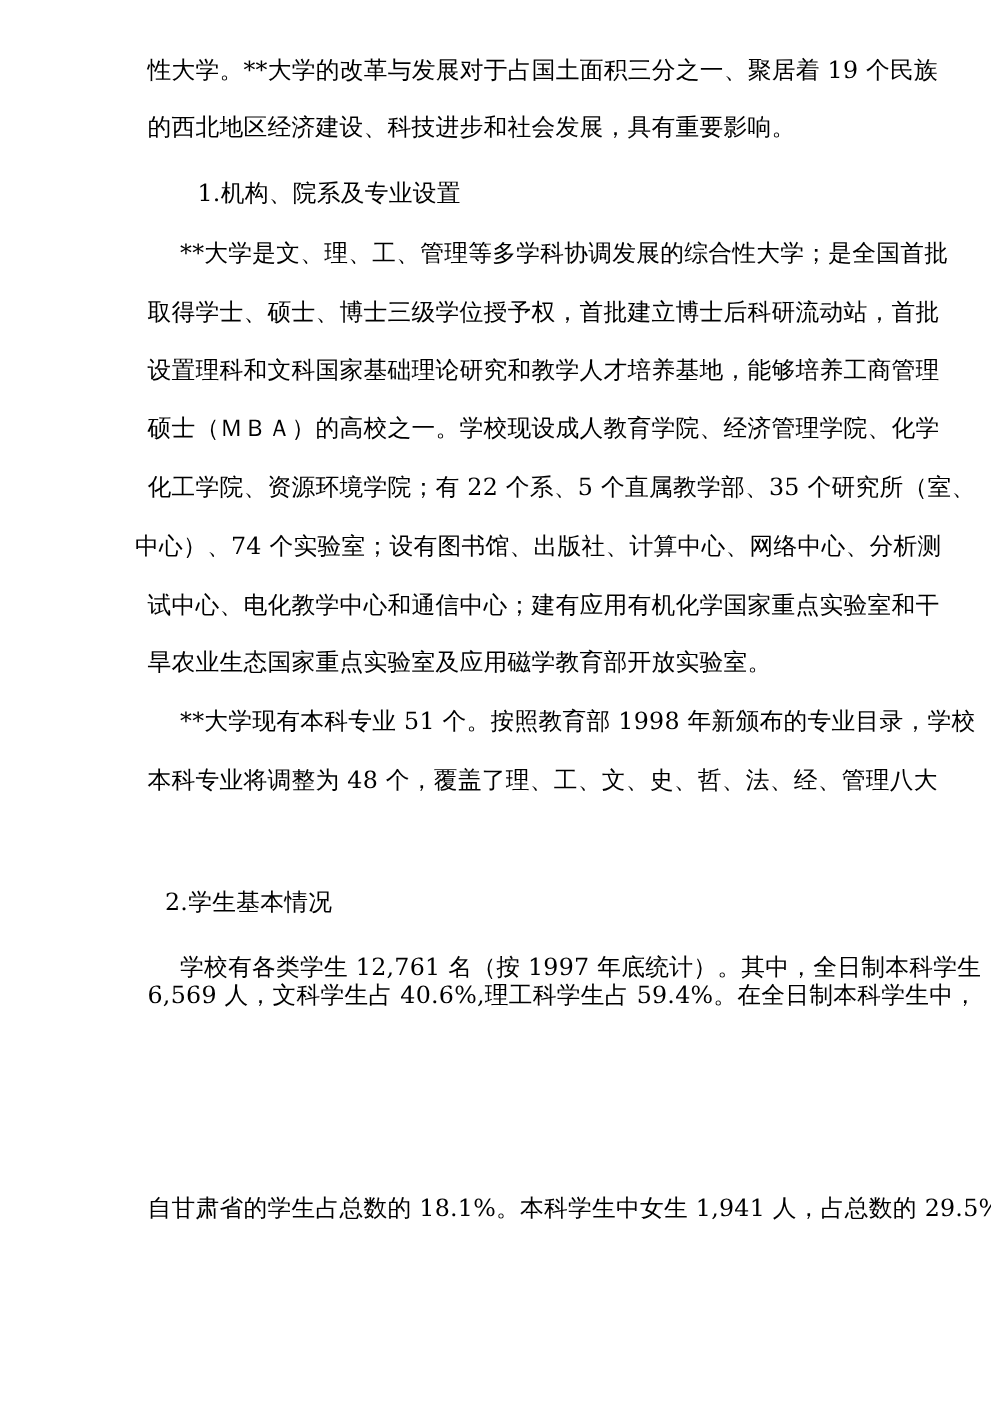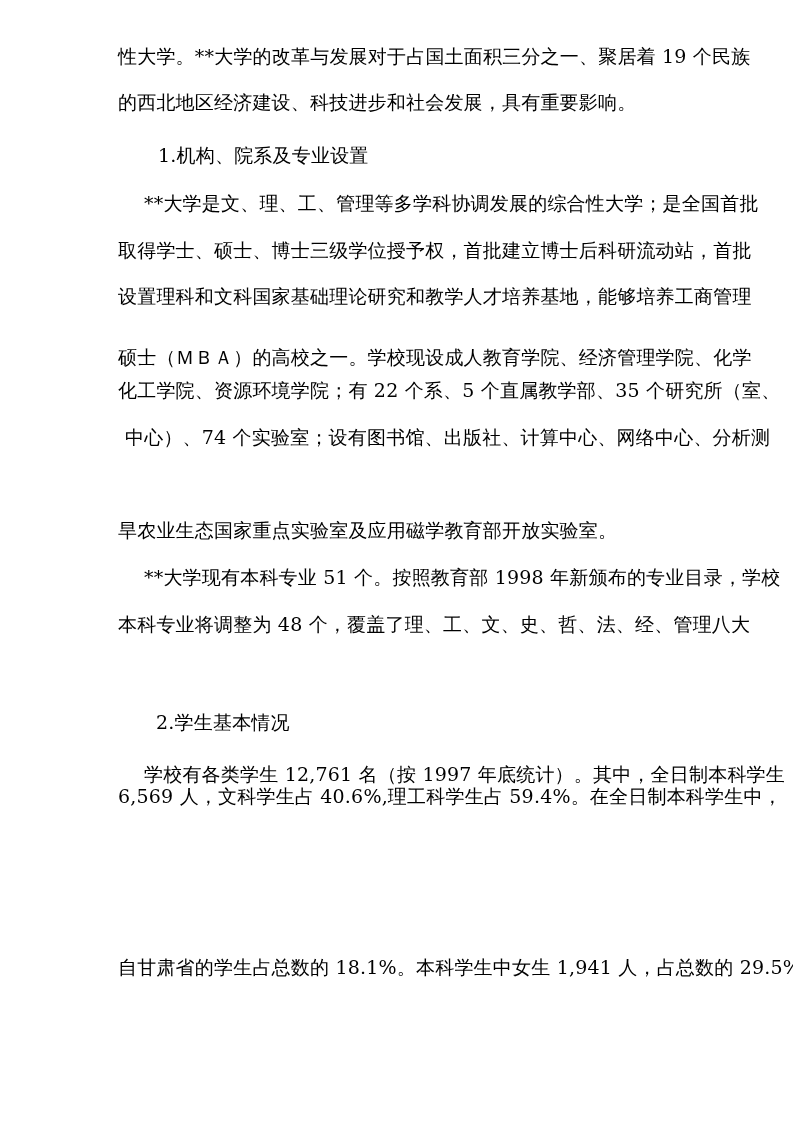--- a/index.html
+++ b/index.html
@@ -13,23 +13,24 @@
 </head>
 <body>
 
 <div class="page" id="page">
     <div class="line justify" style="top: 44px; left: 118px; width: 620px;">性大学。**大学的改革与发展对于占国土面积三分之一、聚居着 19 个民族</div>
     <div class="line" style="top: 90px; left: 118px; width: 620px;">的西北地区经济建设、科技进步和社会发展，具有重要影响。</div>
     <div class="line" style="top: 143px; left: 158px; width: 580px;">1.机构、院系及专业设置</div>
     <div class="line justify" style="top: 191px; left: 144px; width: 594px;">**大学是文、理、工、管理等多学科协调发展的综合性大学；是全国首批</div>
     <div class="line justify" style="top: 284px; left: 118px; width: 620px;">设置理科和文科国家基础理论研究和教学人才培养基地，能够培养工商管理</div>
     <div class="line justify" style="top: 238px; left: 118px; width: 620px;">取得学士、硕士、博士三级学位授予权，首批建立博士后科研流动站，首批</div>
-    <div class="line justify" style="top: 345px; left: 118px; width: 620px;">硕士（ＭＢＡ）的高校之一。学校现设成人教育学院、经济管理学院、化学</div>
+    <div class="line justify" style="top: 331px; left: 118px; width: 620px;">硕士（ＭＢＡ）的高校之一。学校现设成人教育学院、经济管理学院、化学</div>
     <div class="line justify" style="top: 378px; left: 118px; width: 620px;">化工学院、资源环境学院；有 22 个系、5 个直属教学部、35 个研究所（室、</div>
-    <div class="line justify" style="top: 425px; left: 125px; width: 620px;">中心）、74 个实验室；设有图书馆、出版社、计算中心、网络中心、分析测</div>
+    <div class="line justify" style="top: 425px; left: 108px; width: 620px;">中心）、74 个实验室；设有图书馆、出版社、计算中心、网络中心、分析测</div>
+    <div class="line justify" style="top: 472px; left: 118px; width: 620px;">试中心、电化教学中心和通信中心；建有应用有机化学国家重点实验室和干</div>
     <div class="line" style="top: 518px; left: 118px; width: 620px;">旱农业生态国家重点实验室及应用磁学教育部开放实验室。</div>
     <div class="line justify" style="top: 565px; left: 144px; width: 594px;">**大学现有本科专业 51 个。按照教育部 1998 年新颁布的专业目录，学校</div>
     <div class="line justify" style="top: 612px; left: 118px; width: 620px;">本科专业将调整为 48 个，覆盖了理、工、文、史、哲、法、经、管理八大</div>
-    <div class="line" style="top: 710px; left: 156px; width: 594px;">2.学生基本情况</div>
+    <div class="line" style="top: 710px; left: 132px; width: 594px;">2.学生基本情况</div>
     <div class="line justify" style="top: 762px; left: 144px; width: 594px;">学校有各类学生 12,761 名（按 1997 年底统计）。其中，全日制本科学生</div>
     <div class="line" style="top: 784px; left: 118px; width: 620px;">6,569 人，文科学生占 40.6%,理工科学生占 59.4%。在全日制本科学生中，</div>
     <div class="line justify" style="top: 955px; left: 118px; width: 620px;">自甘肃省的学生占总数的 18.1%。本科学生中女生 1,941 人，占总数的 29.5%；</div>
   </div>
 
 </body></html>

